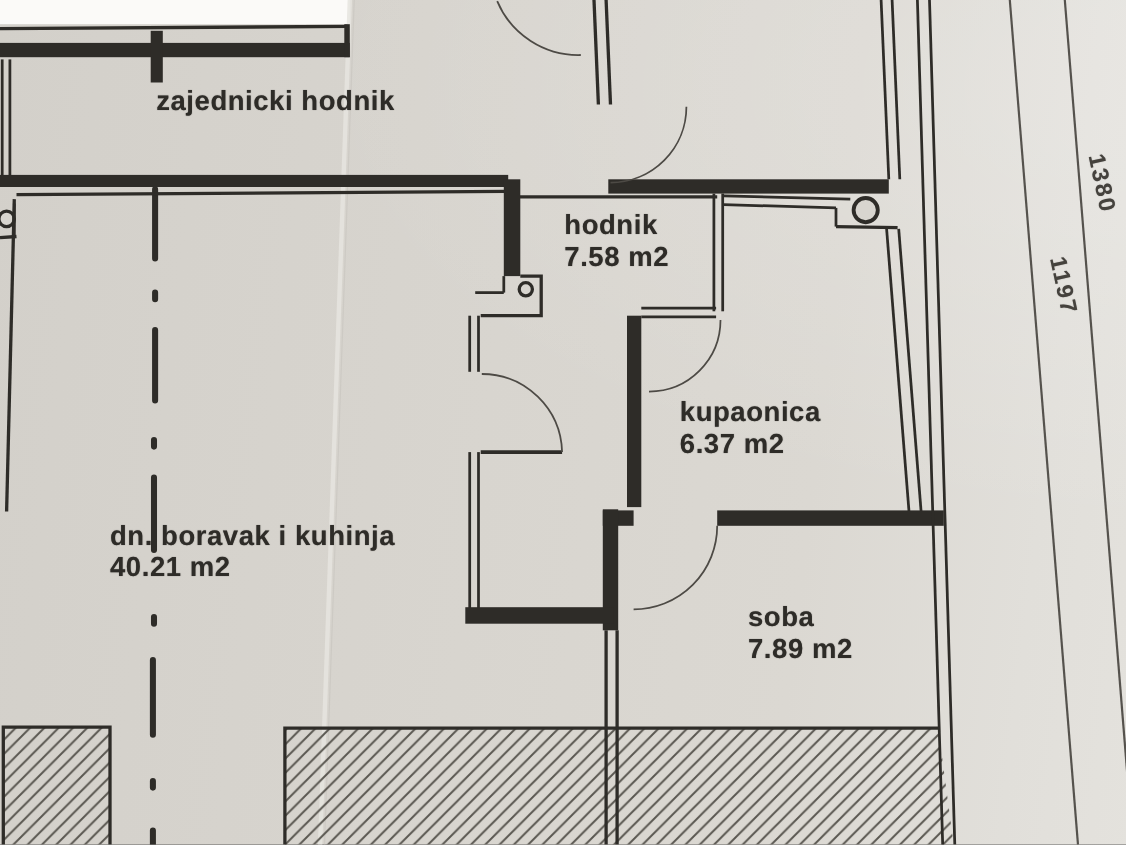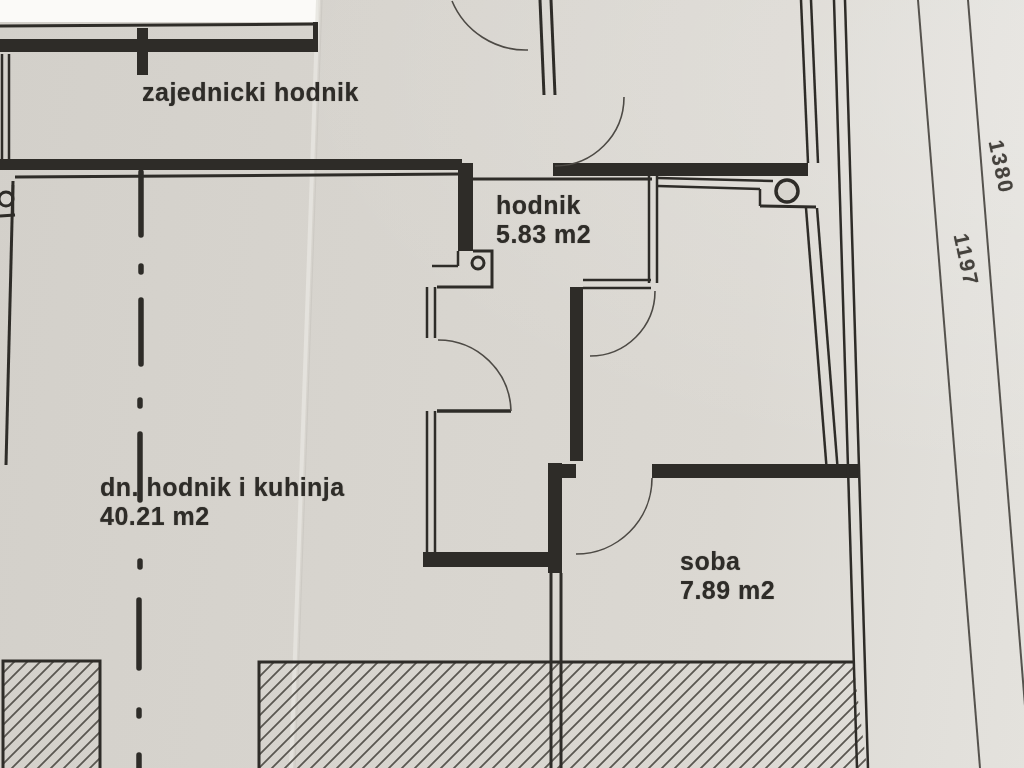--- a/index.html
+++ b/index.html
@@ -142,28 +142,32 @@
     <g>
       <line x1="918" y1="0" x2="980" y2="768" class="dim-stroke" stroke-width="2"></line>
       <line x1="968" y1="0" x2="1030" y2="768" class="dim-stroke" stroke-width="2"></line>
     </g>
   </svg>
 
   <div class="room-label" style="left:142px; top:78px">
     <div class="room-name">zajednicki hodnik</div>
   </div>
 
-  <div class="room-label" style="left:496px; top:191px">
+  <div class="room-label" style="left:513px; top:191px">
     <div class="room-name">hodnik</div>
-    <div class="room-area">5.83 m2</div>
+    <div class="room-area">7.58 m2</div>
   </div>
 
+  <div class="room-label" style="left:618px; top:361px">
+    <div class="room-name">kupaonica</div>
+    <div class="room-area">6.37 m2</div>
+  </div>
 
   <div class="room-label" style="left:100px; top:473px">
-    <div class="room-name">dn. hodnik i kuhinja</div>
+    <div class="room-name">dn. boravak i kuhinja</div>
     <div class="room-area">40.21 m2</div>
   </div>
 
   <div class="room-label" style="left:680px; top:547px">
     <div class="room-name">soba</div>
     <div class="room-area">7.89 m2</div>
   </div>
 
   <div class="dim-label" style="left:1001px; top:167px">1380</div>
   <div class="dim-label" style="left:966px; top:260px">1197</div>

